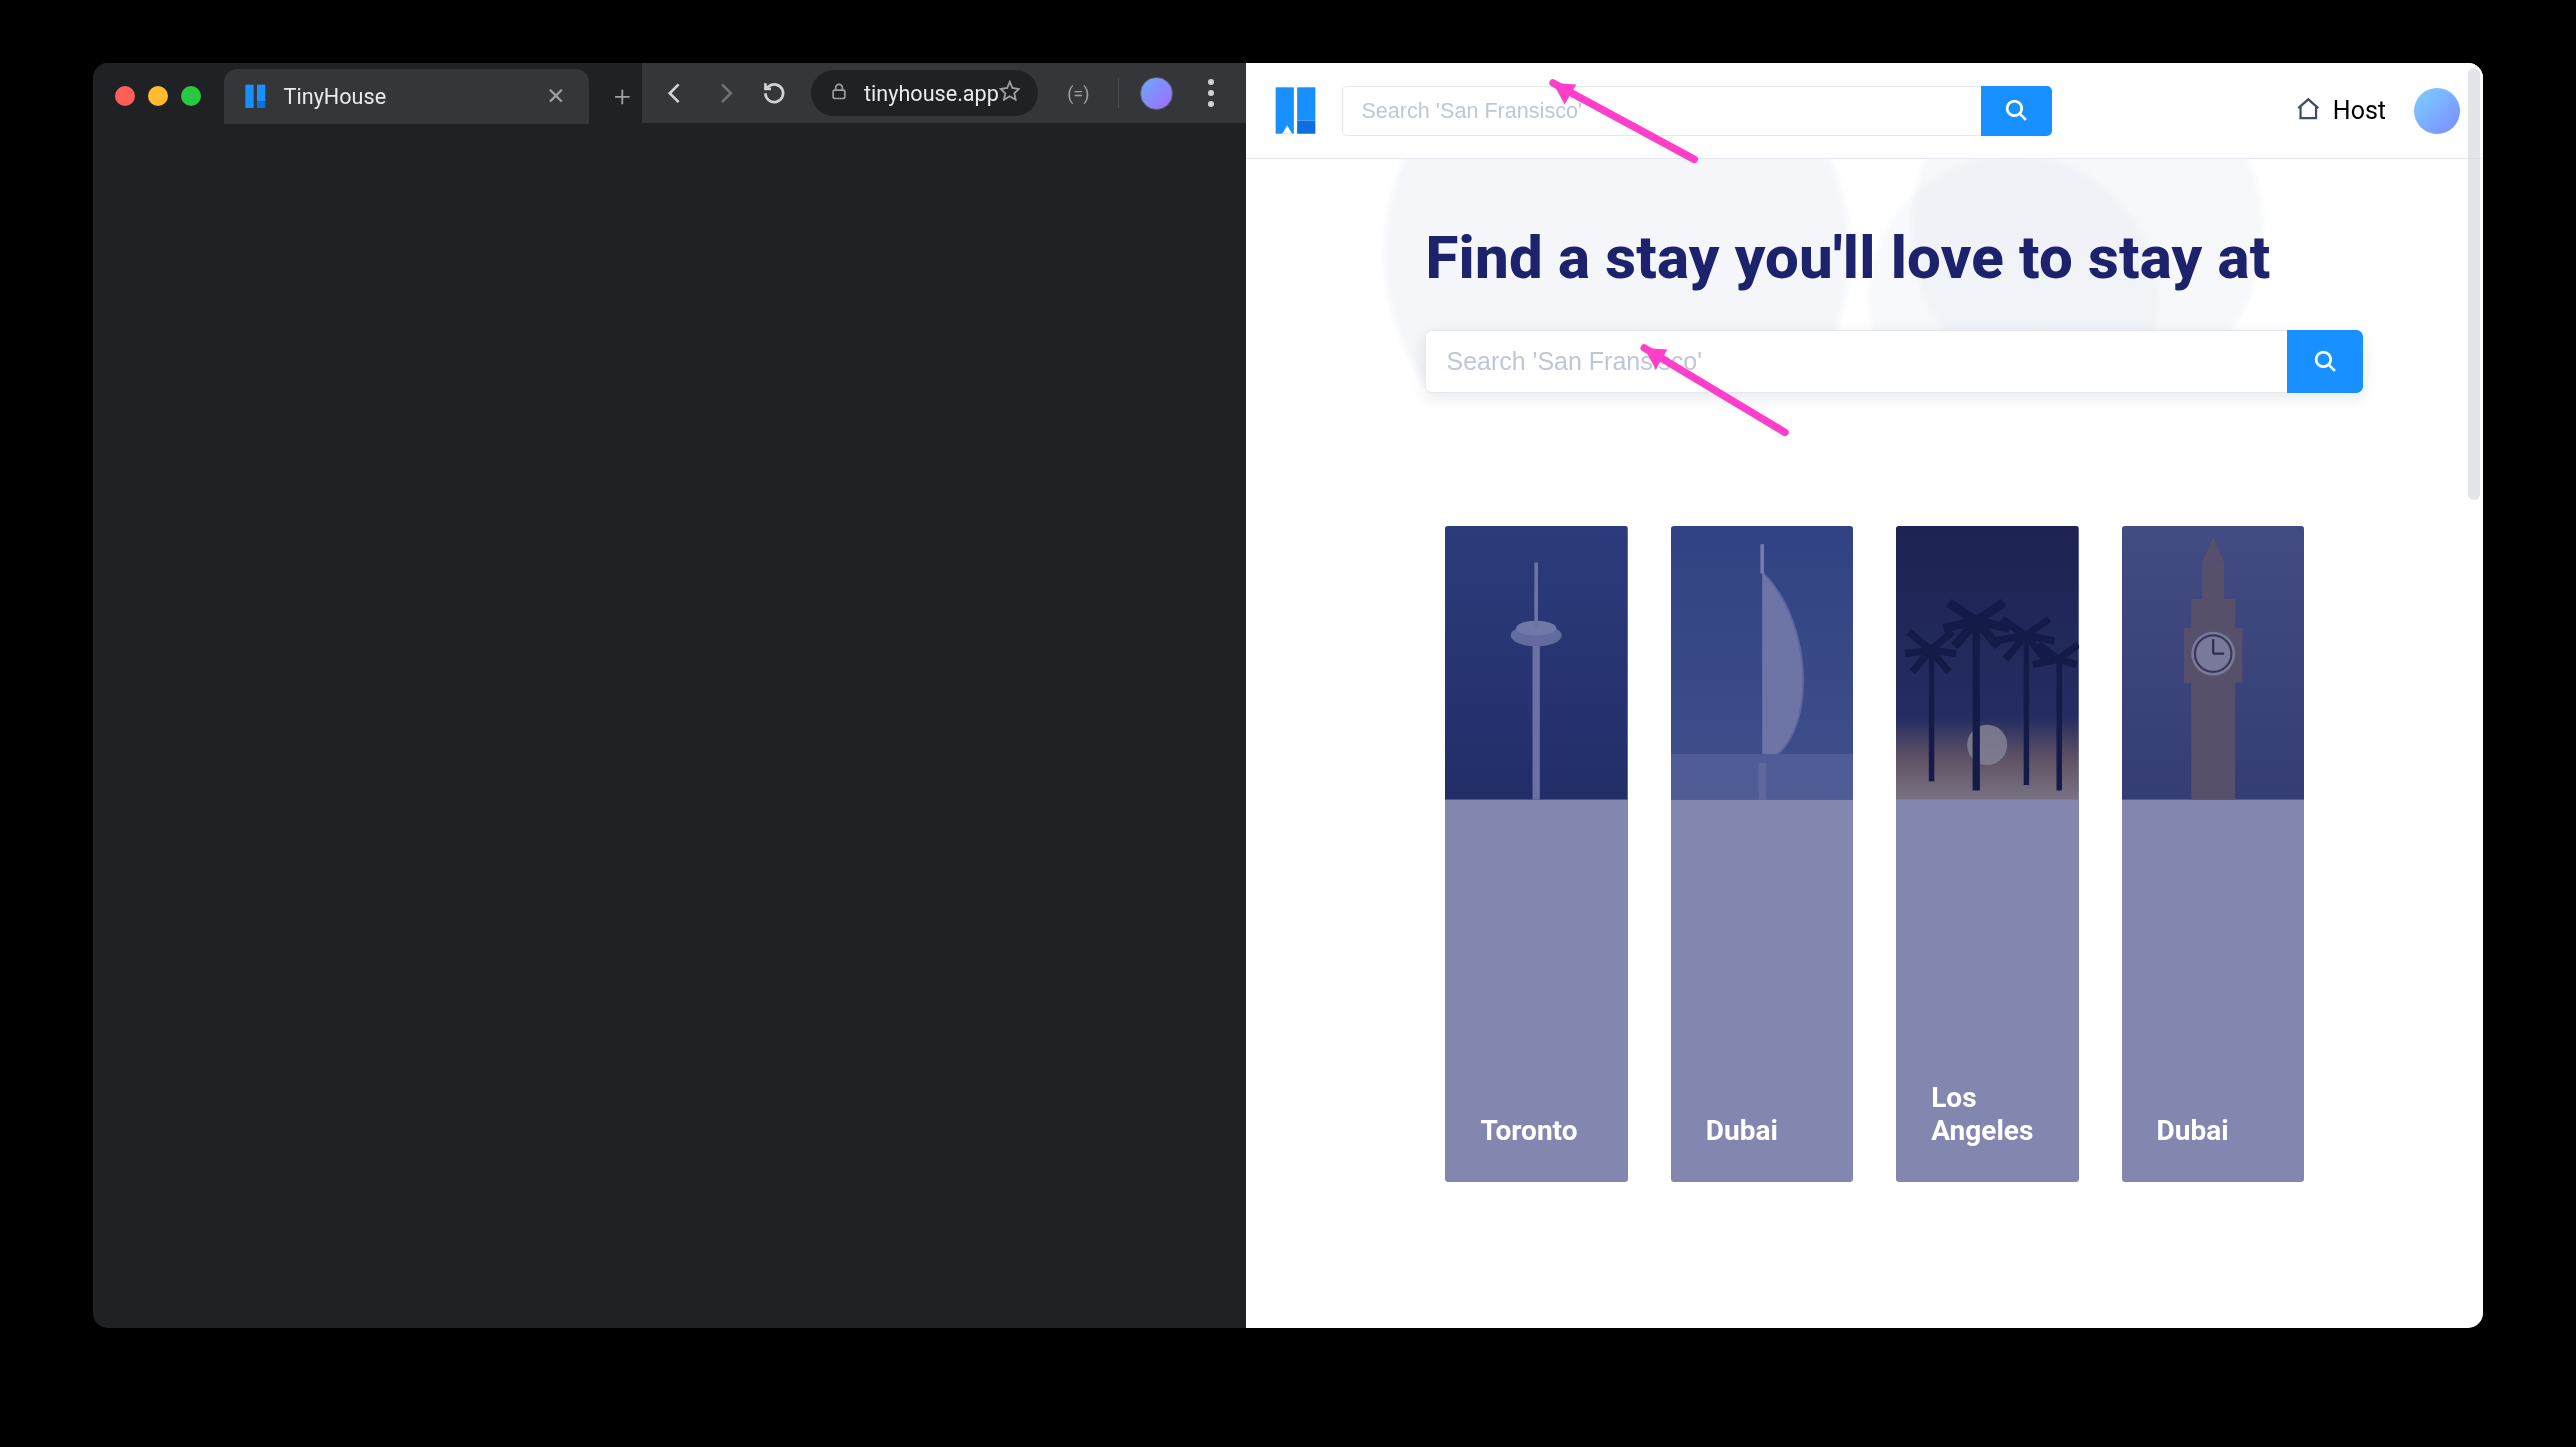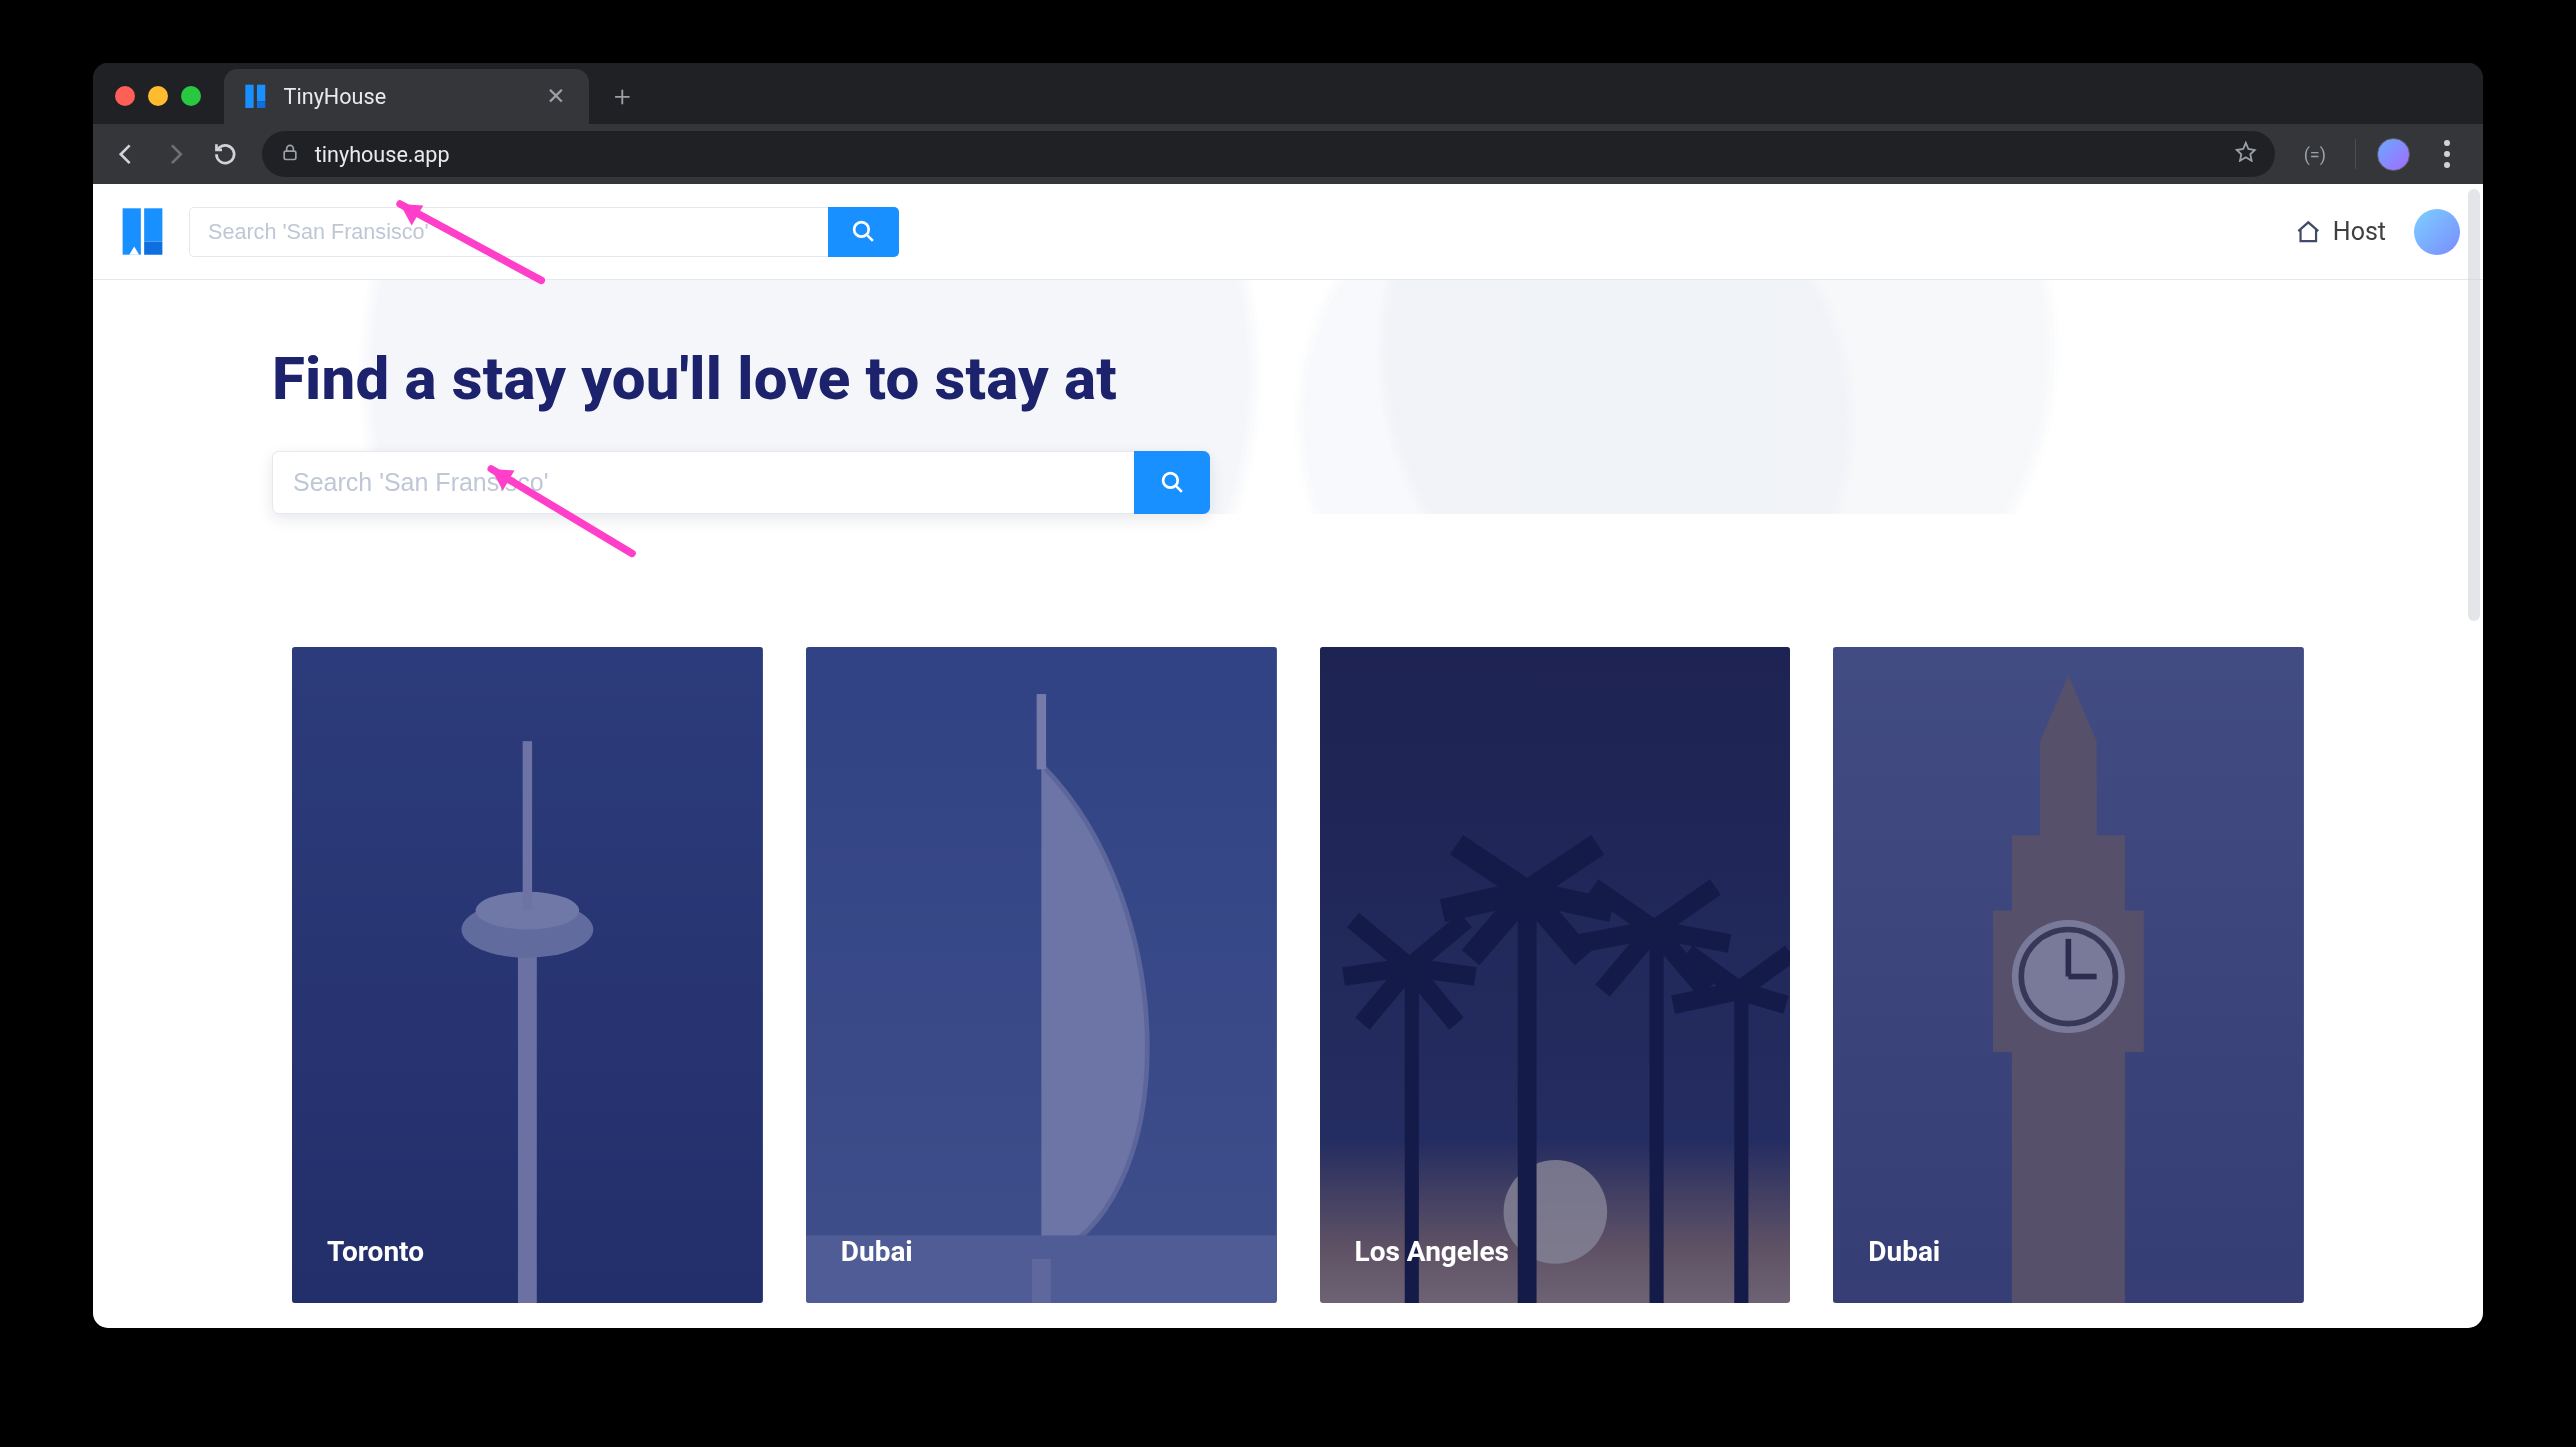--- a/index.html
+++ b/index.html
@@ -33,21 +33,21 @@
     position: absolute;
     left: 93px;
     top: 63px;
     width: 2390px;
     height: 1265px;
     background: var(--chrome-dark);
     border-radius: 15px;
     overflow: hidden;
     box-shadow: 0 25px 66px rgba(0,0,0,.6);
     display: flex;
-    flex-direction: column;
+    flex-direction: row;
   }
 
   
   .tab-strip {
     height: 61px;
     background: var(--chrome-dark);
     display: flex;
     align-items: flex-end;
     padding-left: 15px;
     position: relative;
@@ -190,22 +190,22 @@
   .search-btn{
     width:71px;background:var(--accent);border:none;
     border-top-right-radius:5px;border-bottom-right-radius:5px;
     display:flex;align-items:center;justify-content:center;cursor:pointer;
   }
   .search-btn svg{width:25px;height:25px;stroke:#fff;stroke-width:2.6;fill:none;}
   .header-right{
     margin-left:auto;display:flex;align-items:center;gap:28px;
   }
   .host-link{
-    display:flex;align-items:flex-end;gap:11.6px;
-    color:#404040;font-size:25px;cursor:pointer;
+    display:flex;align-items:flex-start;gap:11.6px;
+    color:#000000;font-size:25px;cursor:pointer;
   }
   .host-link svg{width:26.6px;height:26.6px;stroke:#404b69;stroke-width:2;fill:none;}
   .user-avatar{
     width:46px;height:46px;border-radius:50%;
     background:linear-gradient(135deg,#7bd0ff,#7b8bff);
     cursor:pointer;
   }
 
   
   .hero{

